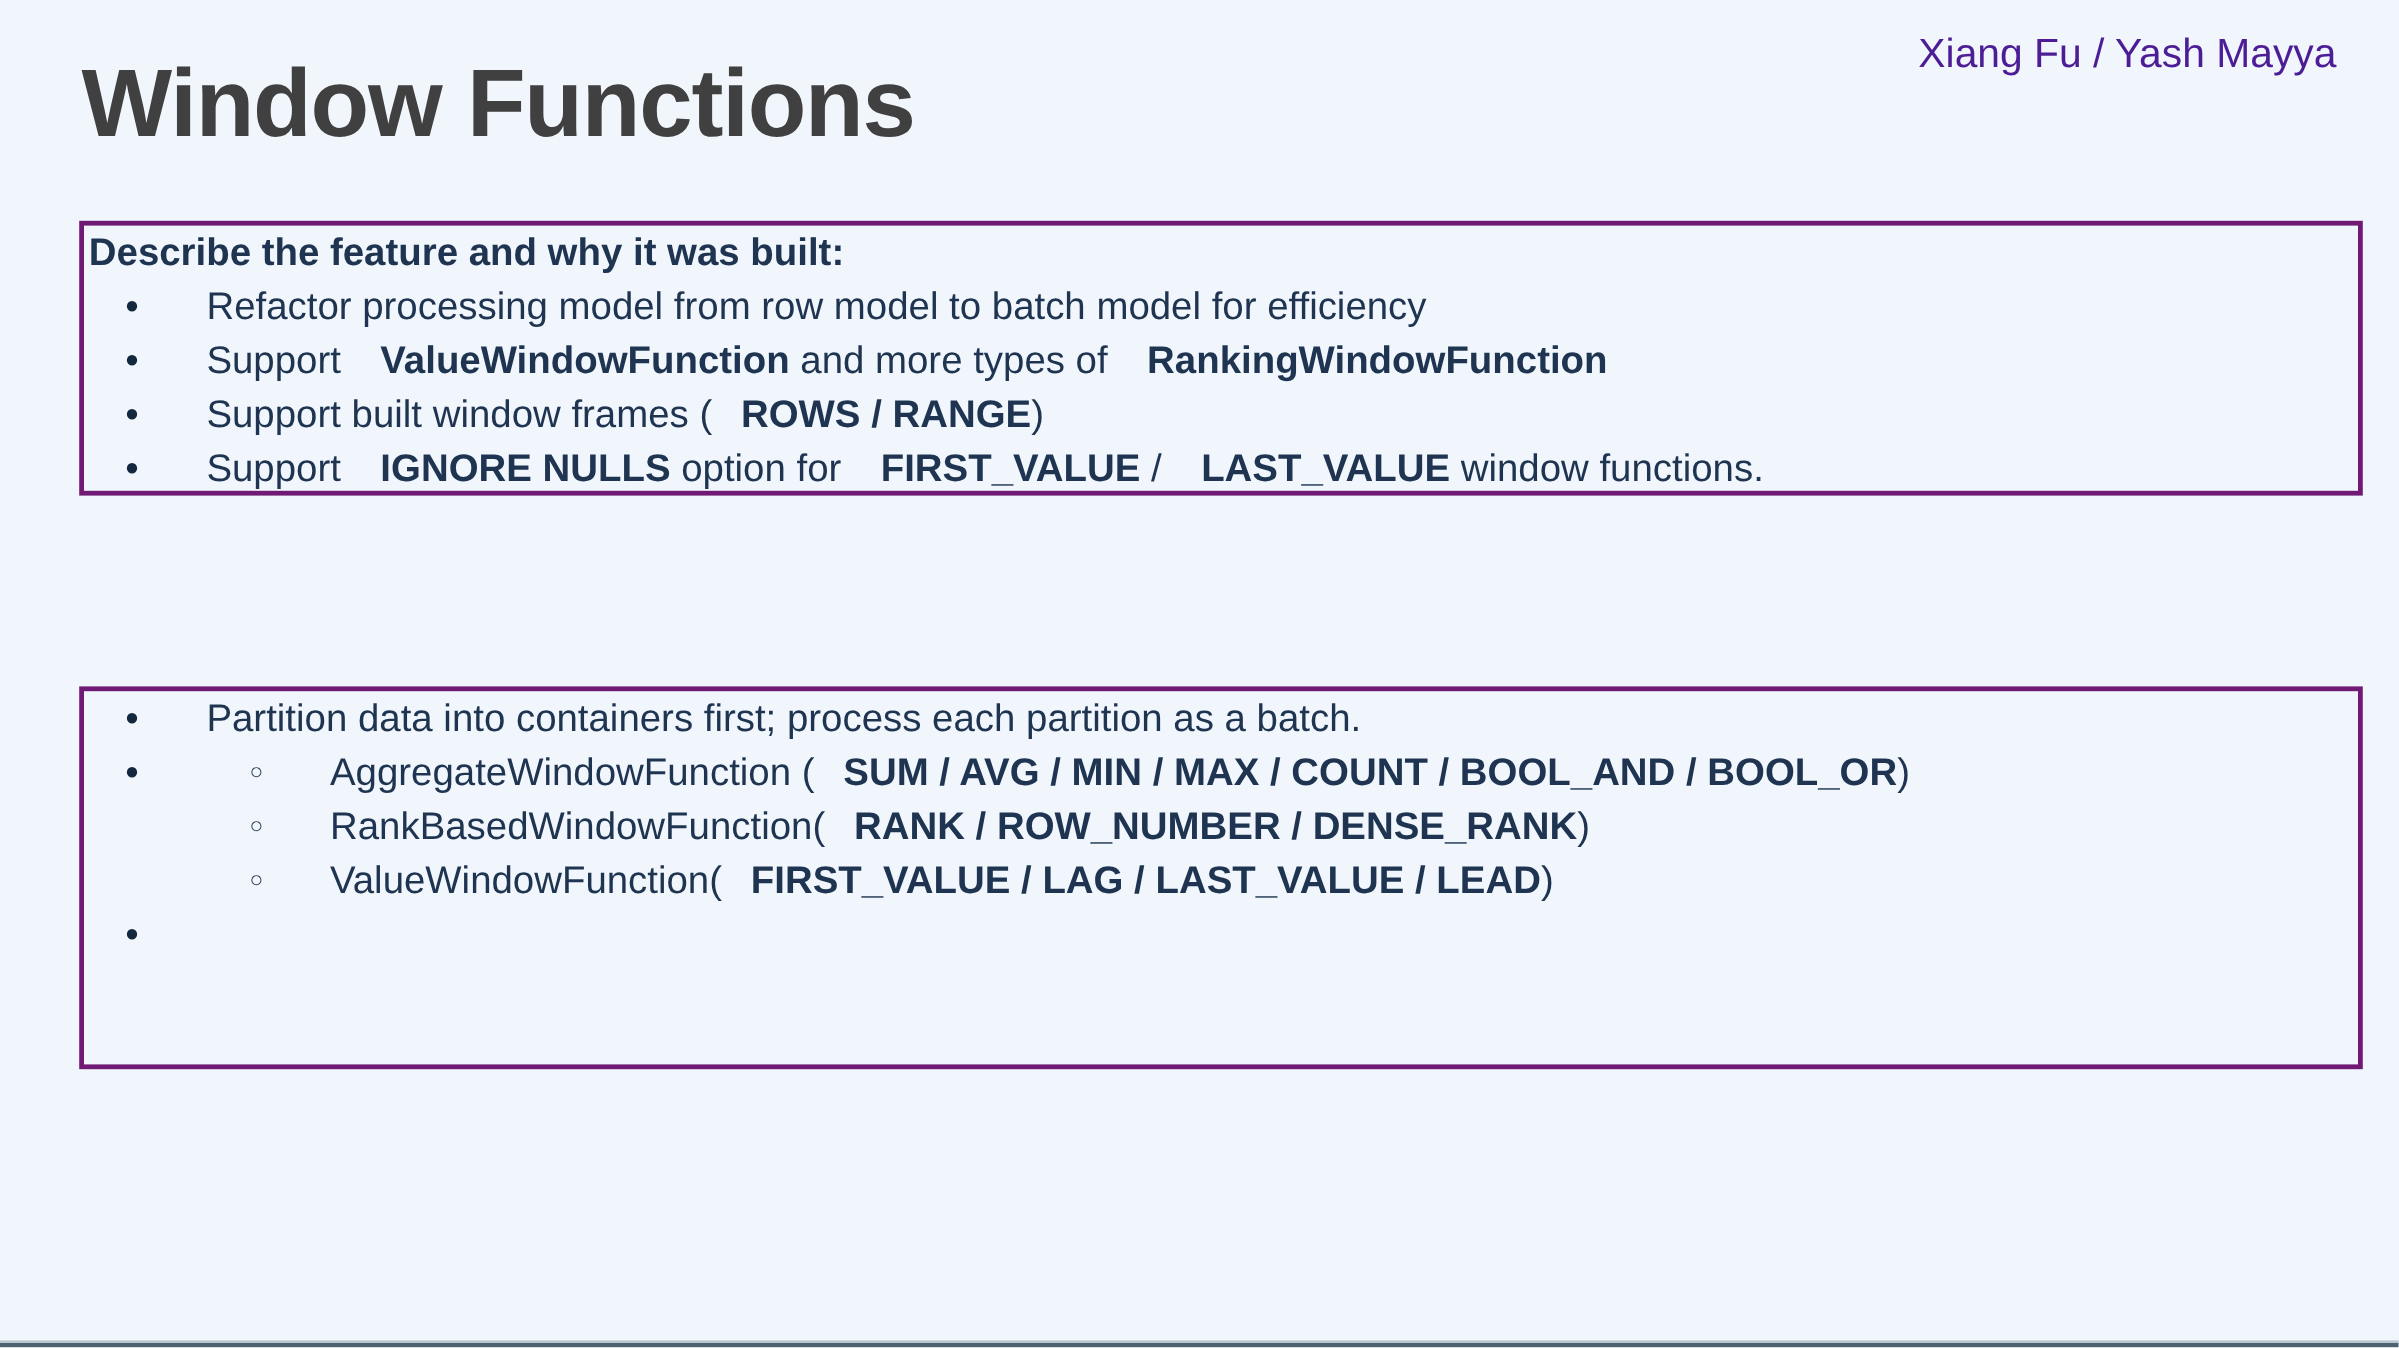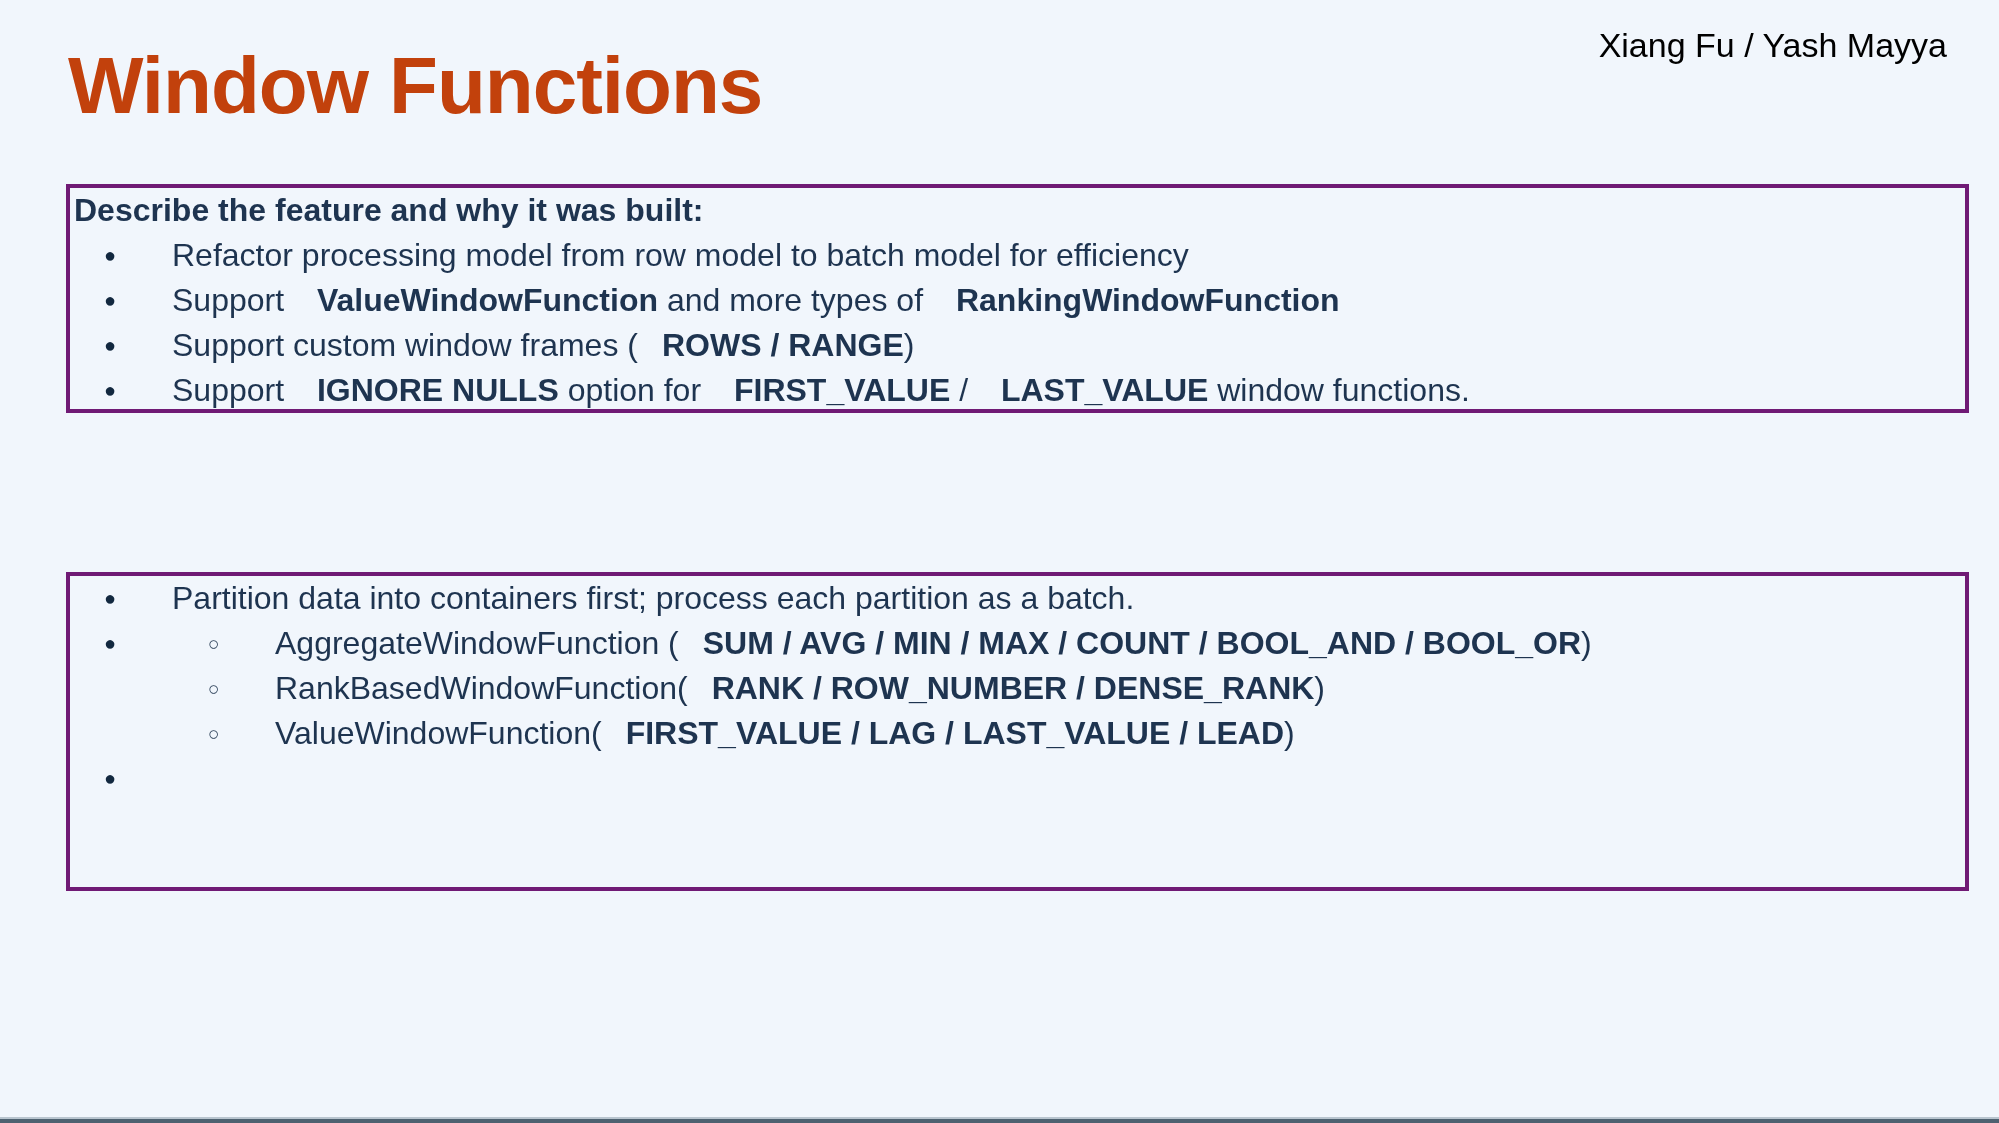--- a/index.html
+++ b/index.html
@@ -8,31 +8,31 @@
     width:1999px; height:1123px;
     background:#f1f6fc;
     font-family:"Liberation Sans", sans-serif;
     color:#1e3450;
     overflow:hidden;
   }
   .authors {
     position:absolute;
     top:26px; right:52px;
     font-size:34px;
-    color:#000000;
+    color:#4c1d95;
     white-space:nowrap;
   }
   .page-title {
     position:absolute;
     left:68px; top:40px;
     margin:0;
     font-size:80px;
     font-weight:700;
     letter-spacing:-1px;
-    color:#c2410c;
+    color:#404040;
     white-space:nowrap;
   }
   .textbox {
     position:absolute;
     left:66px;
     width:1903px;
     box-sizing:border-box;
     border:4px solid #701a75;
     background:#f1f6fc;
     font-size:32px;
@@ -76,21 +76,21 @@
 <body>
 
 <div class="slide">
   <div class="authors">Xiang Fu / Yash Mayya</div>
   <h1 class="page-title">Window Functions</h1>
 
   <section class="textbox box-0" id="box-0">
       <div class="box-header">Describe the feature and why it was built:</div>
       <div class="bullet-row level-1"><span class="marker">●</span><span>Refactor processing model from row model to batch model for efficiency</span></div>
       <div class="bullet-row level-1"><span class="marker">●</span><span>Support </span><span class="bold">ValueWindowFunction</span><span> and more types of </span><span class="bold">RankingWindowFunction</span></div>
-      <div class="bullet-row level-1"><span class="marker">●</span><span>Support custom window frames (</span><span class="bold">ROWS / RANGE</span><span>)</span></div>
+      <div class="bullet-row level-1"><span class="marker">●</span><span>Support built window frames (</span><span class="bold">ROWS / RANGE</span><span>)</span></div>
       <div class="bullet-row level-1"><span class="marker">●</span><span>Support </span><span class="bold">IGNORE NULLS</span><span> option for </span><span class="bold">FIRST_VALUE</span><span> / </span><span class="bold">LAST_VALUE</span><span> window functions.</span></div>
     </section>
   <section class="textbox box-1" id="box-1">
       <div class="bullet-row level-1"><span class="marker">●</span><span>Partition data into containers first; process each partition as a batch.</span></div>
       <div class="bullet-row level-1"><span class="marker">●</span></div>
       <div class="bullet-row level-2"><span class="marker">○</span><span>AggregateWindowFunction (</span><span class="bold">SUM / AVG / MIN / MAX / COUNT / BOOL_AND / BOOL_OR</span><span>)</span></div>
       <div class="bullet-row level-2"><span class="marker">○</span><span>RankBasedWindowFunction(</span><span class="bold">RANK / ROW_NUMBER / DENSE_RANK</span><span>)</span></div>
       <div class="bullet-row level-2"><span class="marker">○</span><span>ValueWindowFunction(</span><span class="bold">FIRST_VALUE / LAG / LAST_VALUE / LEAD</span><span>)</span></div>
       <div class="bullet-row level-1"><span class="marker">●</span></div>
     </section>

